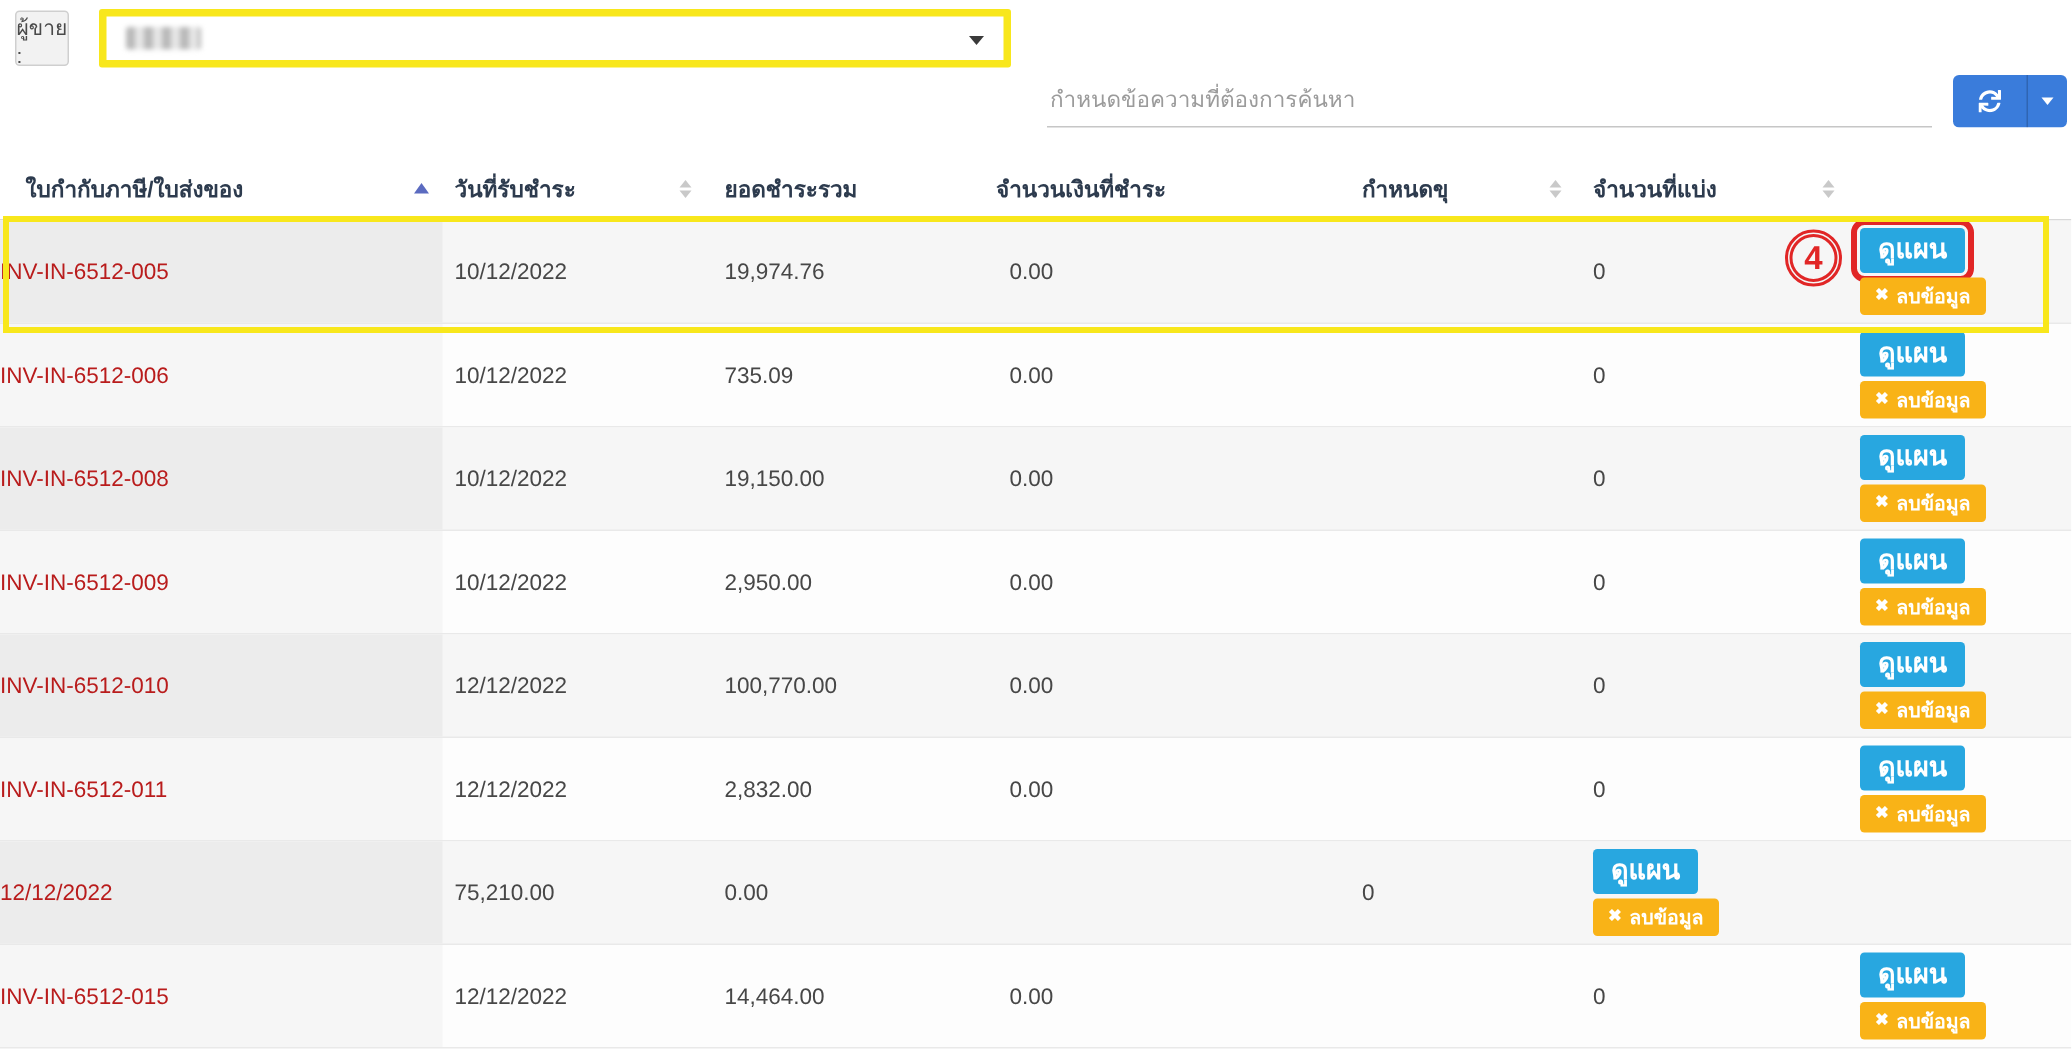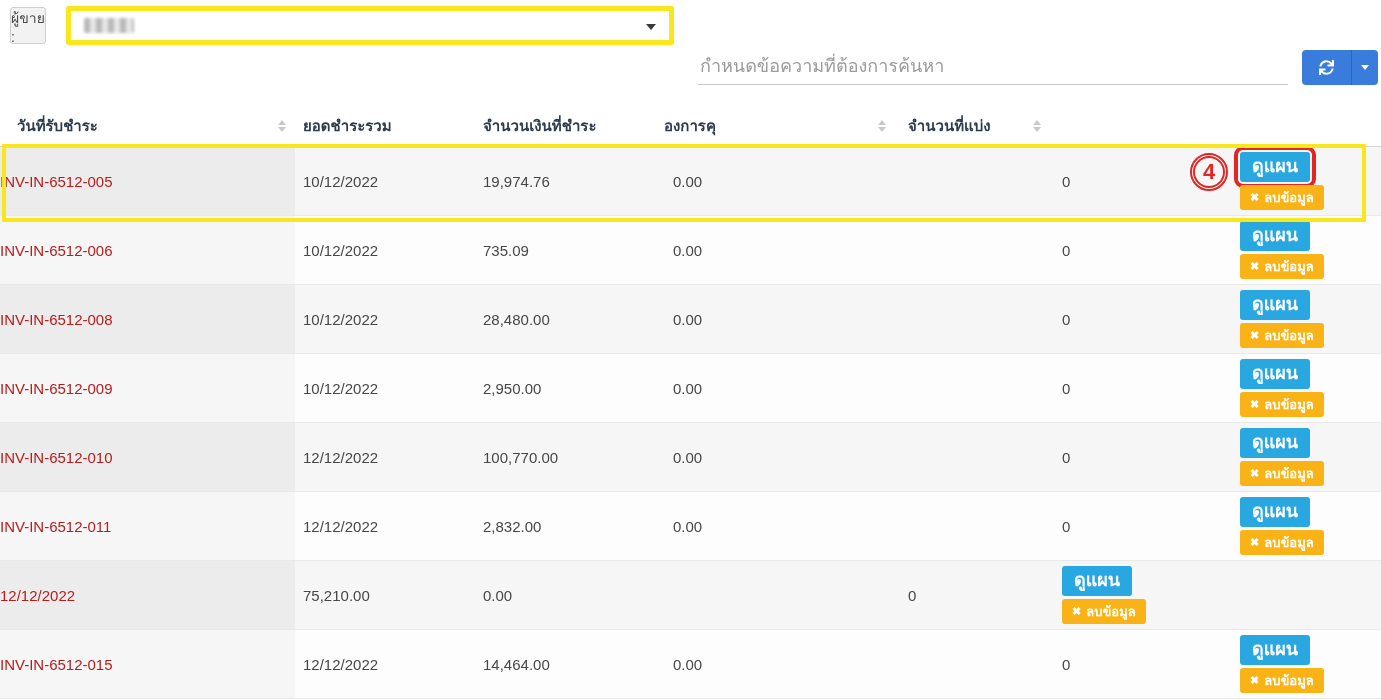--- a/index.html
+++ b/index.html
@@ -19,21 +19,21 @@
     border:5px solid var(--yellow);border-radius:2px;display:flex;align-items:center;cursor:pointer;}
   .redacted{width:50px;height:15px;margin-left:13px;
     background:repeating-linear-gradient(90deg,#b9b9b9 0 6px,#e6e6e6 6px 12px),
                repeating-linear-gradient(0deg,rgba(255,255,255,.55) 0 5px,rgba(150,150,150,.45) 5px 10px);
     filter:blur(1.6px);border-radius:2px;}
   .select-caret{position:absolute;right:13px;top:13px;width:0;height:0;
     border-left:5px solid transparent;border-right:5px solid transparent;border-top:6px solid #3a3a3a;}
 
   
   .search-input{position:absolute;left:698px;top:48px;width:590px;height:37px;border:none;
-    border-bottom:1px solid #c6c6c6;font-size:18px;color:#555;outline:none;background:transparent;padding:0 2px;}
+    border-bottom:1px solid #c6c6c6;font-size:15px;color:#555;outline:none;background:transparent;padding:0 2px;}
   .search-input::placeholder{color:#9b9b9b;}
   .btn-group{position:absolute;left:1302px;top:50px;height:35px;display:flex;border-radius:4px;overflow:hidden;}
   .refresh-btn{width:50px;height:35px;background:var(--refresh-blue);border:none;display:flex;
     align-items:center;justify-content:center;cursor:pointer;border-right:1px solid rgba(0,0,0,.18);}
   .refresh-caret-btn{width:26px;height:35px;background:var(--refresh-blue);border:none;display:flex;
     align-items:center;justify-content:center;cursor:pointer;}
   .white-caret{width:0;height:0;border-left:4px solid transparent;border-right:4px solid transparent;
     border-top:5px solid #fff;}
 
   
@@ -107,33 +107,37 @@
       </span>
     </button>
     <button class="refresh-caret-btn">
       <span class="white-caret"></span>
     </button>
   </div>
 
   <div class="tbl">
     <div class="hdr-row">
         <div class="hdr-cell">
+    <span>ใบกำกับภาษี/ใบส่งของ</span>
+    <span class="sort-asc"></span>
+  </div>
+        <div class="hdr-cell">
     <span>วันที่รับชำระ</span>
     <span class="sort-both"></span>
   </div>
         <div class="hdr-cell">
     <span>ยอดชำระรวม</span>
 
   </div>
         <div class="hdr-cell">
     <span>จำนวนเงินที่ชำระ</span>
 
   </div>
         <div class="hdr-cell">
-    <span>องการคุ</span>
+    <span>กำหนดขุ</span>
     <span class="sort-both"></span>
   </div>
         <div class="hdr-cell">
     <span>จำนวนที่แบ่ง</span>
     <span class="sort-both"></span>
   </div>
         <div class="hdr-cell">
     <span></span>
 
   </div>
@@ -171,21 +175,21 @@
       <button class="del-btn">
         <span class="del-x">✖</span>
         <span>ลบข้อมูล</span>
       </button>
 
     </div>
   </div>
         <div class="data-row odd">
     <div class="cell">INV-IN-6512-008</div>
     <div class="cell">10/12/2022</div>
-    <div class="cell">28,480.00</div>
+    <div class="cell">19,150.00</div>
     <div class="cell">0.00</div>
     <div class="cell"></div>
     <div class="cell">0</div>
     <div class="cell actions">
 
       <button class="view-btn">ดูแผน</button>
       <button class="del-btn">
         <span class="del-x">✖</span>
         <span>ลบข้อมูล</span>
       </button>

